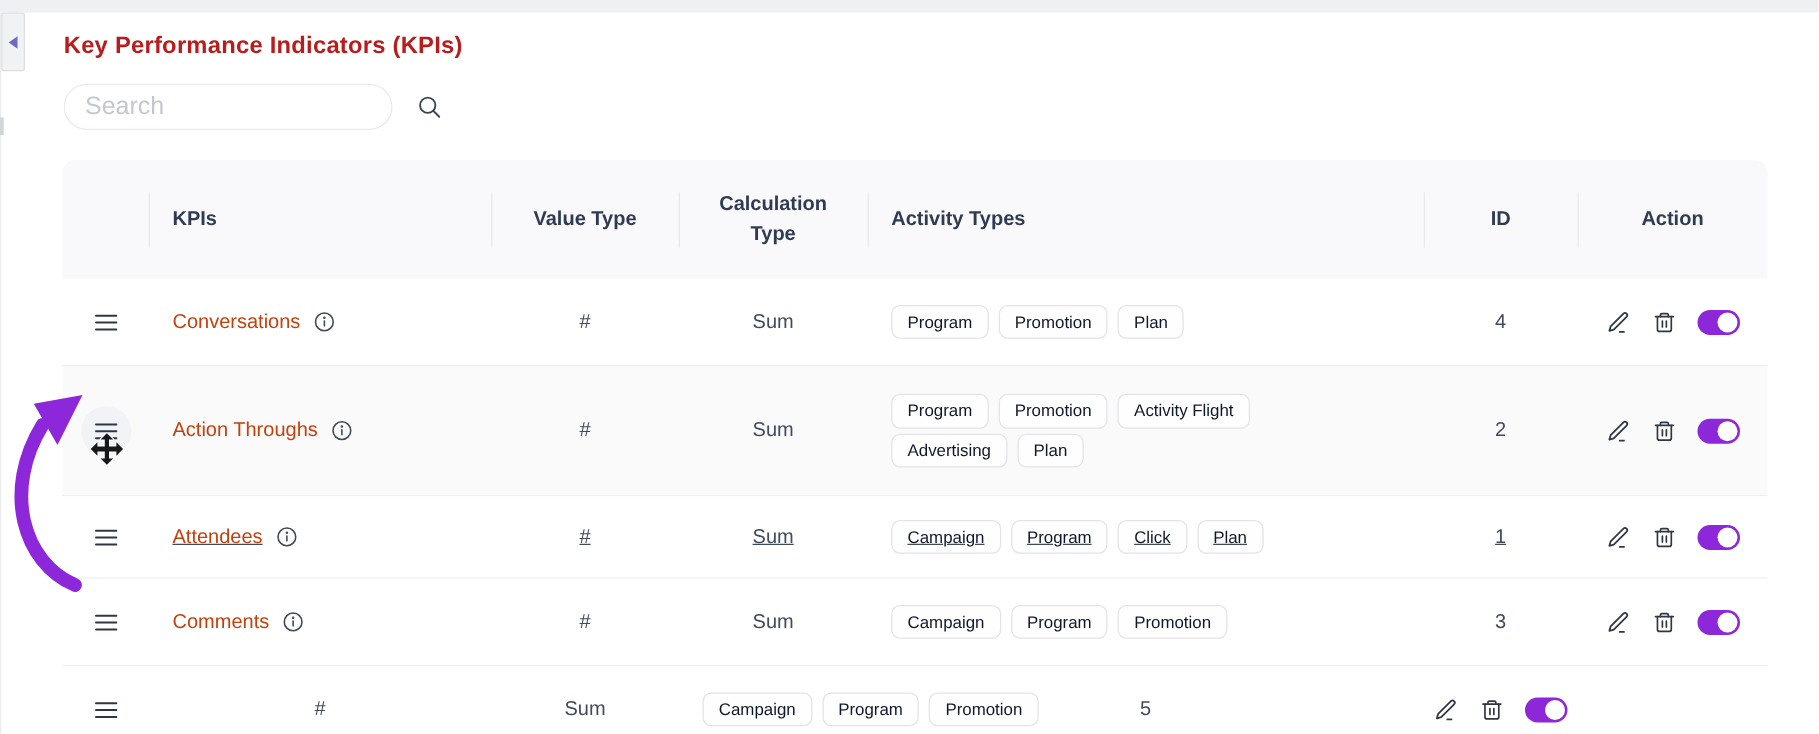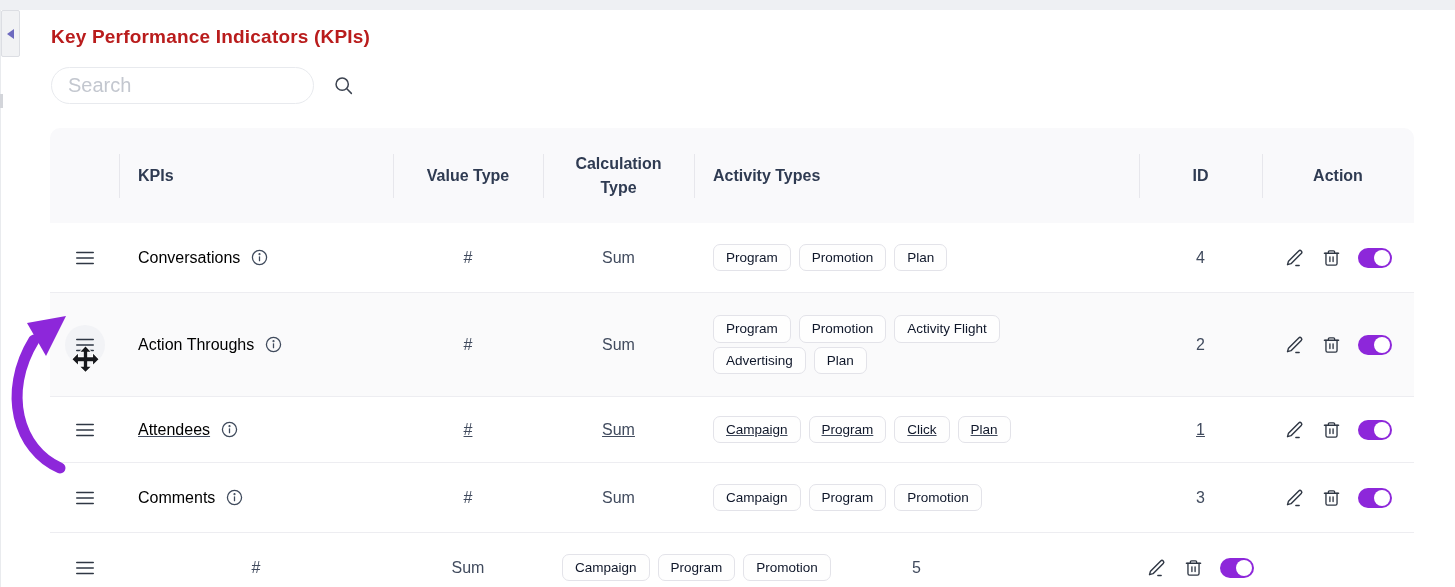--- a/index.html
+++ b/index.html
@@ -48,21 +48,21 @@
   .th.wrap { padding:0 24px; }
 
   .tr { border-bottom:1px solid #ededf1; background:#fff; }
   .tr.hovered { background:#fafafb; }
   .h70 { height:70px; } .h104 { height:104px; } .h66 { height:66px;text-decoration:underline; }
 
   .cell-handle { display:flex; justify-content:center; align-items:center; }
   .drag-handle { display:flex; align-items:center; justify-content:center; cursor:grab; }
   .halo { width:40px; height:40px; border-radius:50%; background:#f2f3f6; display:flex; align-items:center; justify-content:center; }
 
-  .cell-name { display:flex; align-items:center; gap:11px; padding-left:19px; font-size:16px; color:#000000; }
+  .cell-name { display:flex; align-items:center; gap:11px; padding-left:19px; font-size:16px; color:#c2410c; }
   .cell-center { text-align:center; font-size:16px; color:#414b5e; }
   .cell-id { text-align:center; font-size:16px; color:#414b5e; }
 
   .cell-chips { padding-left:19px; display:flex; flex-direction:column; gap:4px; }
   .chip-line { display:flex; gap:8px; }
   .chip {
     border:1px solid #e3e3e9; background:#fefefe; border-radius:7px;
     padding:4px 12px; font-size:13.5px; color:#0f172a; line-height:1.3; white-space:nowrap;
   }
 

